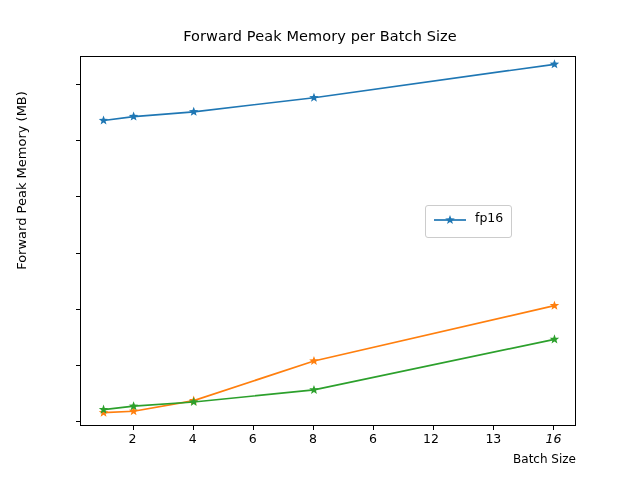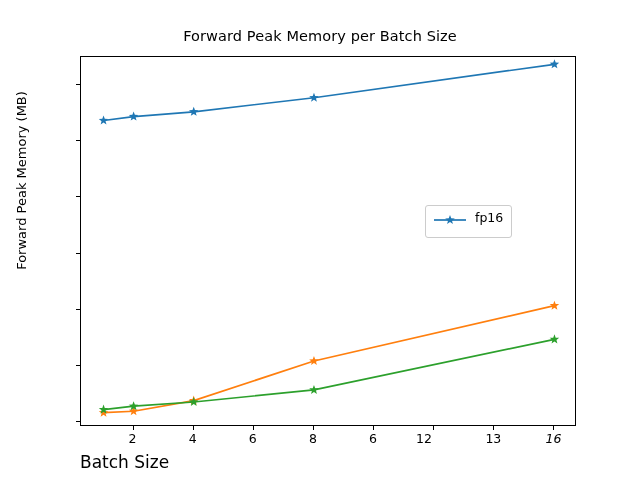--- a/index.html
+++ b/index.html
@@ -60,22 +60,22 @@
     transform: rotate(-90deg);
     transform-origin: center center;
     white-space: nowrap;
   }
   
   #xlabel {
     position: absolute;
     left: 80px;
     top: 452px;
     width: 496px;
-    text-align: left;
-    font-size: 17px;
+    text-align: right;
+    font-size: 12px;
   }
   .ytick-mark {
     position: absolute;
     left: 76px;
     width: 4px;
     height: 1px;
     background: #000000;
   }
   .xtick-label {
     position: absolute;
@@ -143,21 +143,21 @@
       <div class="xtick-label" style="left: 132.606px;">2</div>
       <div class="xtick-mark" style="left: 132.606px;"></div>
       <div class="xtick-label" style="left: 192.727px;">4</div>
       <div class="xtick-mark" style="left: 192.727px;"></div>
       <div class="xtick-label" style="left: 252.848px;">6</div>
       <div class="xtick-mark" style="left: 252.848px;"></div>
       <div class="xtick-label" style="left: 312.97px;">8</div>
       <div class="xtick-mark" style="left: 312.97px;"></div>
       <div class="xtick-label" style="left: 373.091px;">6</div>
       <div class="xtick-mark" style="left: 373.091px;"></div>
-      <div class="xtick-label" style="left: 412px; text-align: right;">12</div>
+      <div class="xtick-label" style="left: 431px;">12</div>
       <div class="xtick-mark" style="left: 433.212px;"></div>
       <div class="xtick-label" style="left: 493.333px;">13</div>
       <div class="xtick-mark" style="left: 493.333px;"></div>
       <div class="xtick-label" style="left: 553.455px; font-style: italic;">16</div>
       <div class="xtick-mark" style="left: 553.455px;"></div>
     </div>
 
   <div id="plot-area">
     <svg id="plot-svg" viewBox="0 0 496 370" preserveAspectRatio="none">
         <g>

